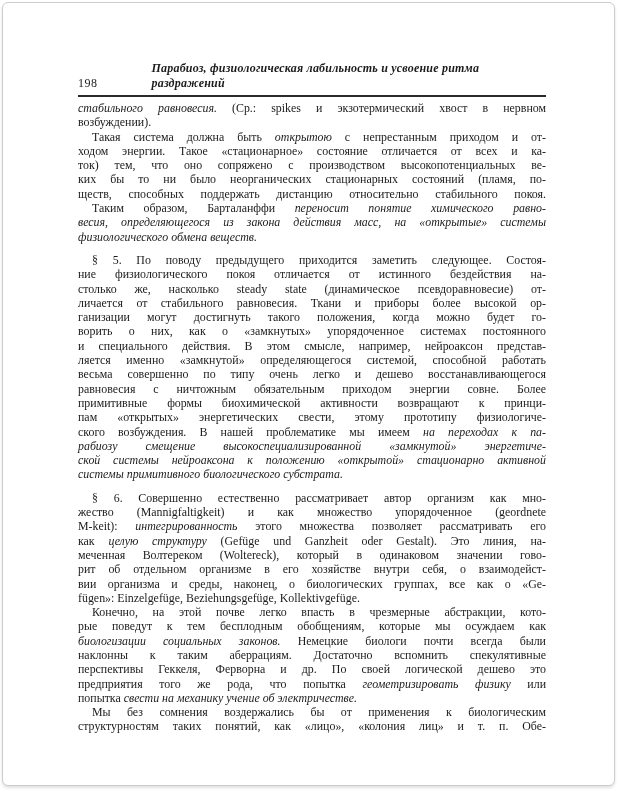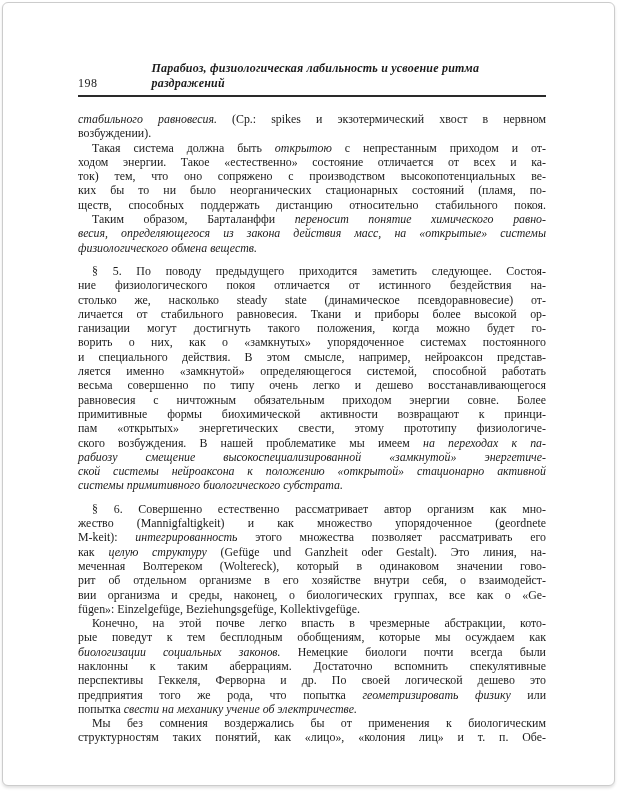--- a/index.html
+++ b/index.html
@@ -44,21 +44,21 @@
     letter-spacing: 0.2px;
   }
   .header-rule {
     width: 468px;
     height: 2px;
     background: #2a2a2a;
     margin-top: 4px;
   }
   .text-block {
     width: 468px;
-    margin-top: 15px;
+    margin-top: 4px;
     font-size: 11.9px;
   }
   .para { margin: 0; }
   .para.gap { margin-top: 9px; }
   .line {
     line-height: 14.3px;
     text-align: left;
   }
   .line.just {
     text-align: justify;
@@ -76,21 +76,21 @@
     <span class="running-title">Парабиоз, физиологическая лабильность и усвоение ритма раздражений</span>
   </div>
   <div class="header-rule"></div>
   <div class="text-block">
       <div class="para">
         <div class="line just first"><span class="it">стабильного равновесия.</span><span> (Ср.: spikes и экзотермический хвост в нервном</span></div>
         <div class="line"><span>возбуждении).</span></div>
       </div>
       <div class="para indent">
         <div class="line just first"><span>Такая система должна быть </span><span class="it">открытою</span><span> с непрестанным приходом и от-</span></div>
-        <div class="line just"><span>ходом энергии. Такое «естественно» состояние отличается от всех и ка-</span></div>
+        <div class="line just"><span>ходом энергии. Такое «стационарное» состояние отличается от всех и ка-</span></div>
         <div class="line just"><span>ток) тем, что оно сопряжено с производством высокопотенциальных ве-</span></div>
         <div class="line just"><span>ких бы то ни было неорганических стационарных состояний (пламя, по-</span></div>
         <div class="line just"><span>ществ, способных поддержать дистанцию относительно стабильного покоя.</span></div>
       </div>
       <div class="para indent">
         <div class="line just first"><span>Таким образом, Барталанффи </span><span class="it">переносит понятие химического равно-</span></div>
         <div class="line just"><span class="it">весия, определяющегося из закона действия масс, на «открытые» системы</span></div>
         <div class="line"><span class="it">физиологического обмена веществ.</span></div>
       </div>
       <div class="para gap indent">

